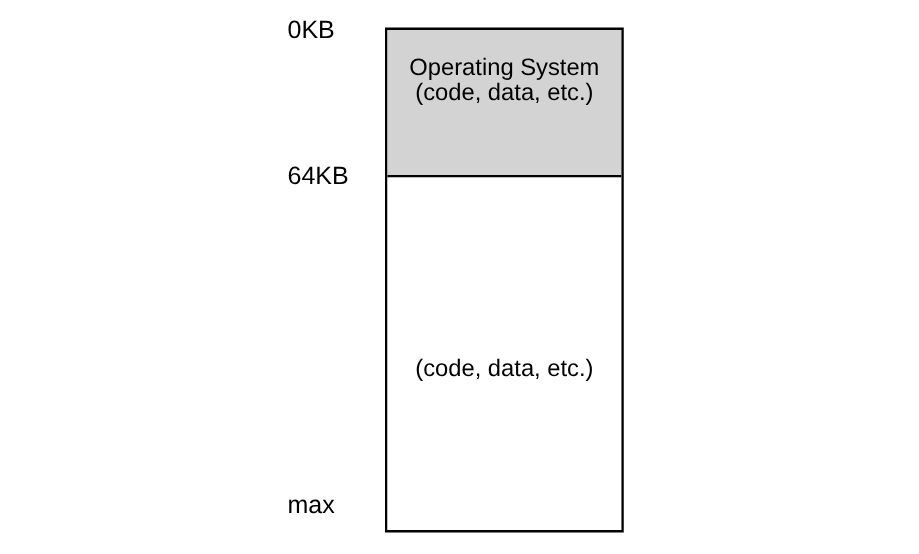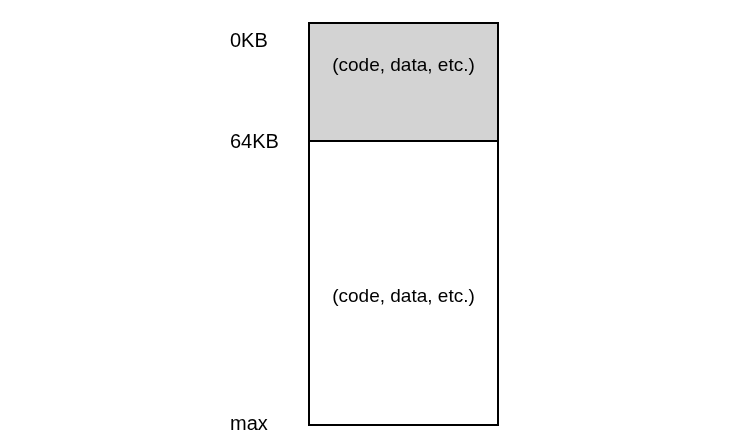--- a/index.html
+++ b/index.html
@@ -53,38 +53,39 @@
     padding-top: 26px;
   }
   .addr-label {
     position: absolute;
     left: 230px;
     transform: translateY(-50%);
     font-size: 20px;
     line-height: 20px;
     white-space: nowrap;
   }
-  .addr-0   { top: 40px; text-align: center; }
+  .addr-0   { top: 24px; text-align: center; }
   .addr-64  { top: 141px; }
-  .addr-max { top: 423px; }
+  .addr-max { top: 404px; }
 </style>
 </head>
 <body>
 
 <div class="canvas">
 
   <div class="addr-label addr-0">0KB</div>
 
   <div class="addr-label addr-64">64KB</div>
 
   <div class="addr-label addr-max">max</div>
 
   <div class="memory-box">
 
     <div class="segment segment-os">
+      <div>Operating System</div>
       <div>(code, data, etc.)</div>
     </div>
 
     <div class="segment segment-program">
       <div>(code, data, etc.)</div>
     </div>
 
   </div>
 
 </div>

